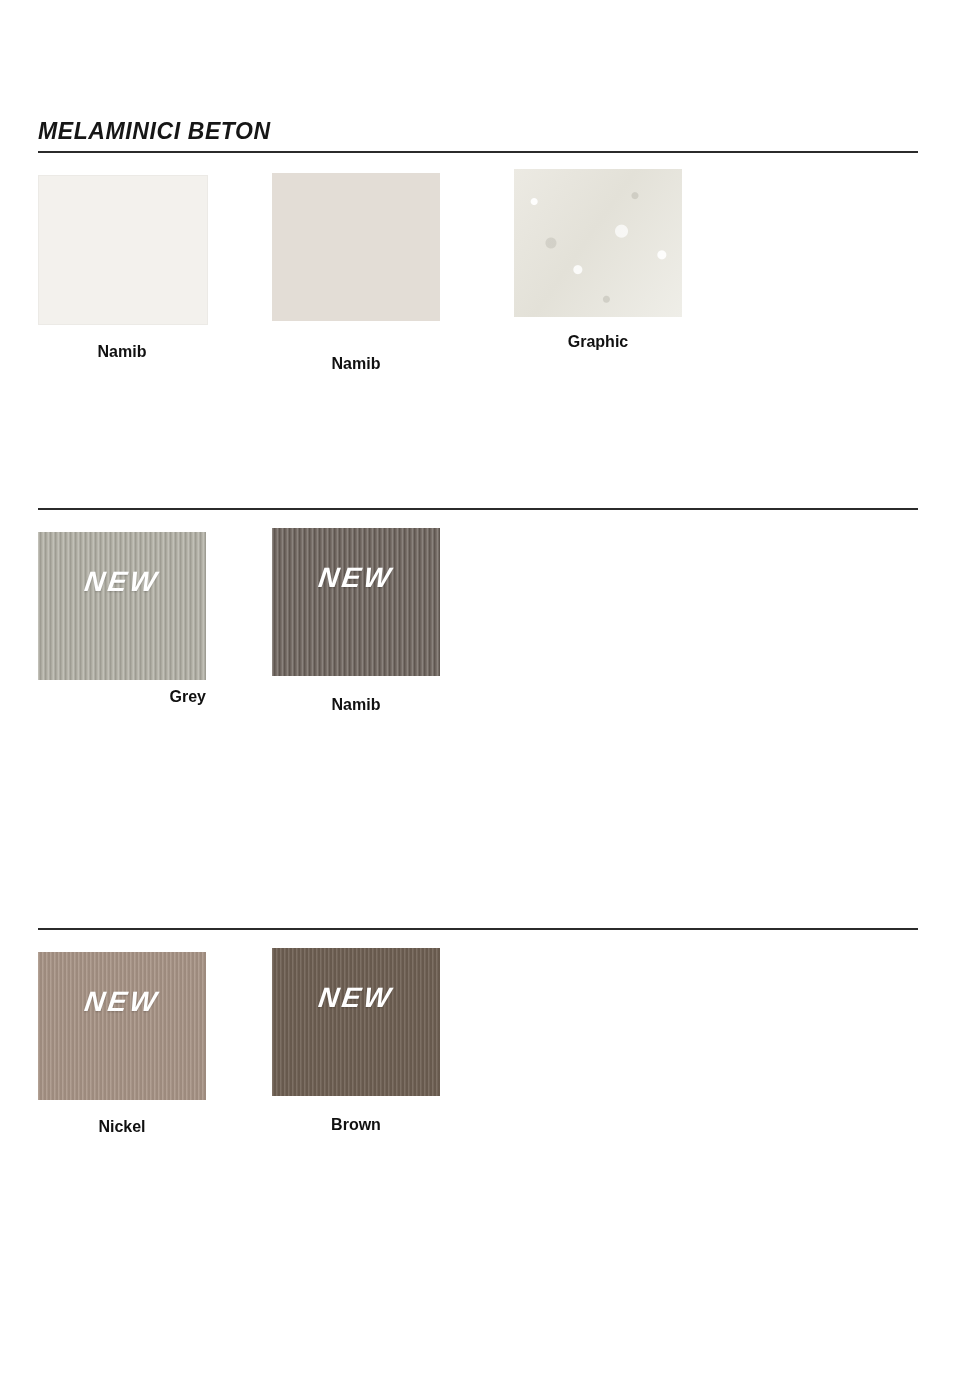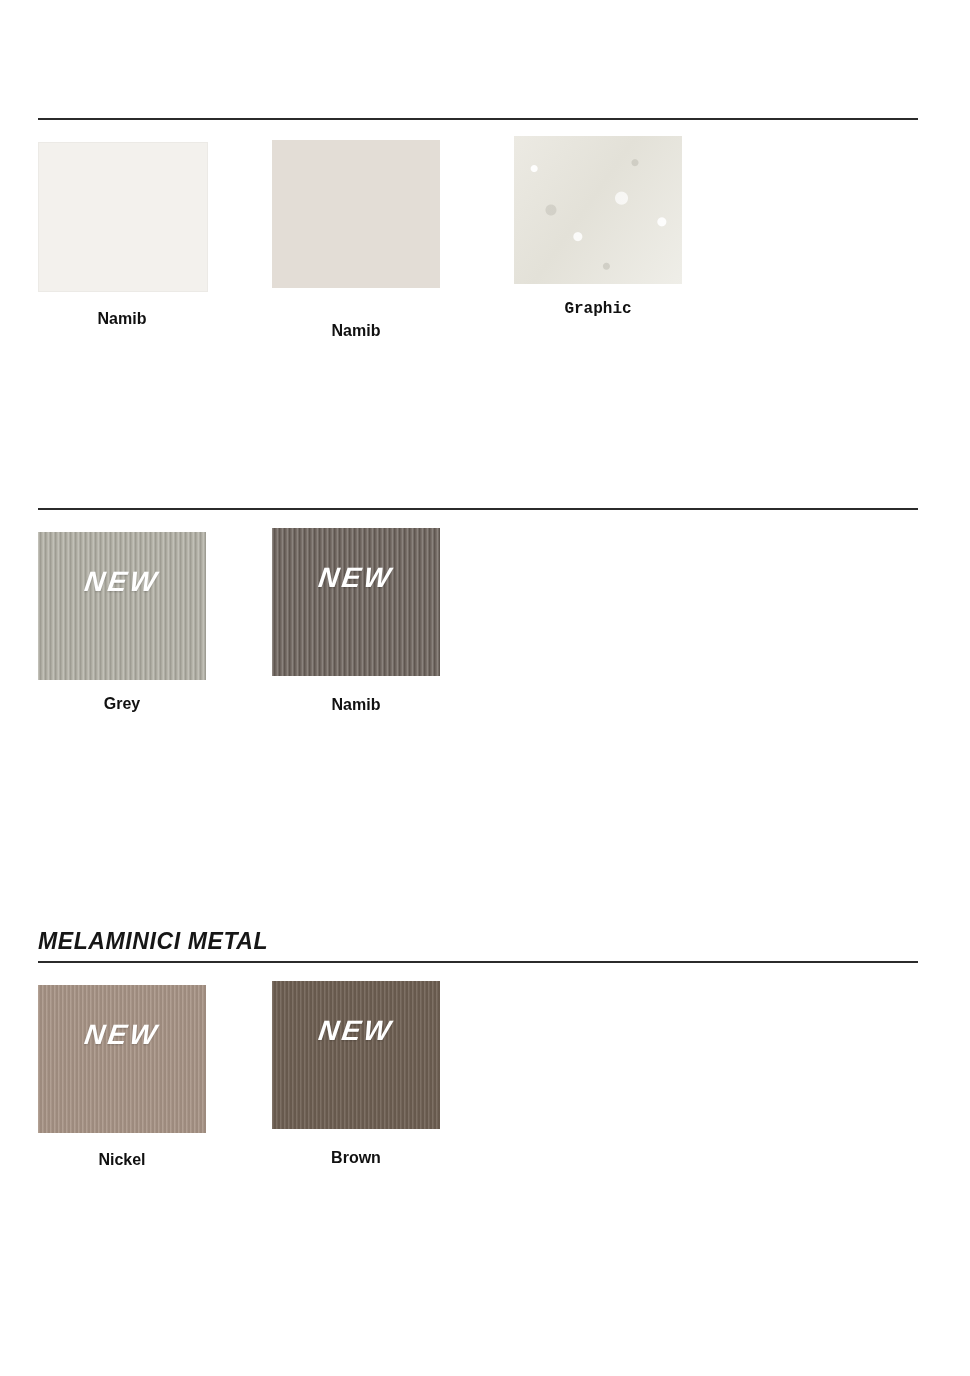--- a/index.html
+++ b/index.html
@@ -115,64 +115,64 @@
         rgba(0,0,0,0.07) 2px,
         rgba(0,0,0,0.07) 4px);
   }
 </style>
 </head>
 <body>
 
 <div class="page">
 
   <div class="section" style="top:118px;">
+    <div class="section-title">MELAMINICI BETON</div>
     <div class="section-rule"></div>
     <div class="swatch-row">
 
       <div class="swatch-item" style="left:0px; top:0px;">
         <div class="swatch-chip tex-plain" style="background:#f3f1ed; border:1px solid #eceae6;"></div>
         <div class="swatch-label" style="margin-top:18px;">Namib</div>
       </div>
 
       <div class="swatch-item" style="left:234px; top:-2px;">
         <div class="swatch-chip tex-plain" style="background:#e3ddd6;"></div>
         <div class="swatch-label" style="margin-top:34px;">Namib</div>
       </div>
 
       <div class="swatch-item" style="left:476px; top:-6px;">
         <div class="swatch-chip tex-speckle" style="background-color:#e7e5de;"></div>
-        <div class="swatch-label" style="margin-top:16px;font-family:Liberation Mono, monospace;">Graphic</div>
+        <div class="swatch-label" style="margin-top:16px;">Graphic</div>
       </div>
 
     </div>
   </div>
 
   <div class="section" style="top:508px;">
     <div class="section-rule"></div>
     <div class="swatch-row">
 
       <div class="swatch-item" style="left:0px; top:0px;">
         <div class="swatch-chip tex-stripe" style="background-color:#b0aea3;">
           <span class="new-badge">NEW</span>
         </div>
-        <div class="swatch-label" style="margin-top:15px;">Grey</div>
+        <div class="swatch-label" style="margin-top:8px;text-align:right;">Grey</div>
       </div>
 
       <div class="swatch-item" style="left:234px; top:-4px;">
         <div class="swatch-chip tex-stripe" style="background-color:#6a6059;">
           <span class="new-badge">NEW</span>
         </div>
         <div class="swatch-label" style="margin-top:20px;">Namib</div>
       </div>
 
     </div>
   </div>
 
   <div class="section" style="top:928px;">
-    <div class="section-title">MELAMINICI METAL</div>
     <div class="section-rule"></div>
     <div class="swatch-row">
 
       <div class="swatch-item" style="left:0px; top:0px;">
         <div class="swatch-chip tex-metal" style="background-color:#a99587;">
           <span class="new-badge">NEW</span>
         </div>
         <div class="swatch-label" style="margin-top:18px;">Nickel</div>
       </div>
 

